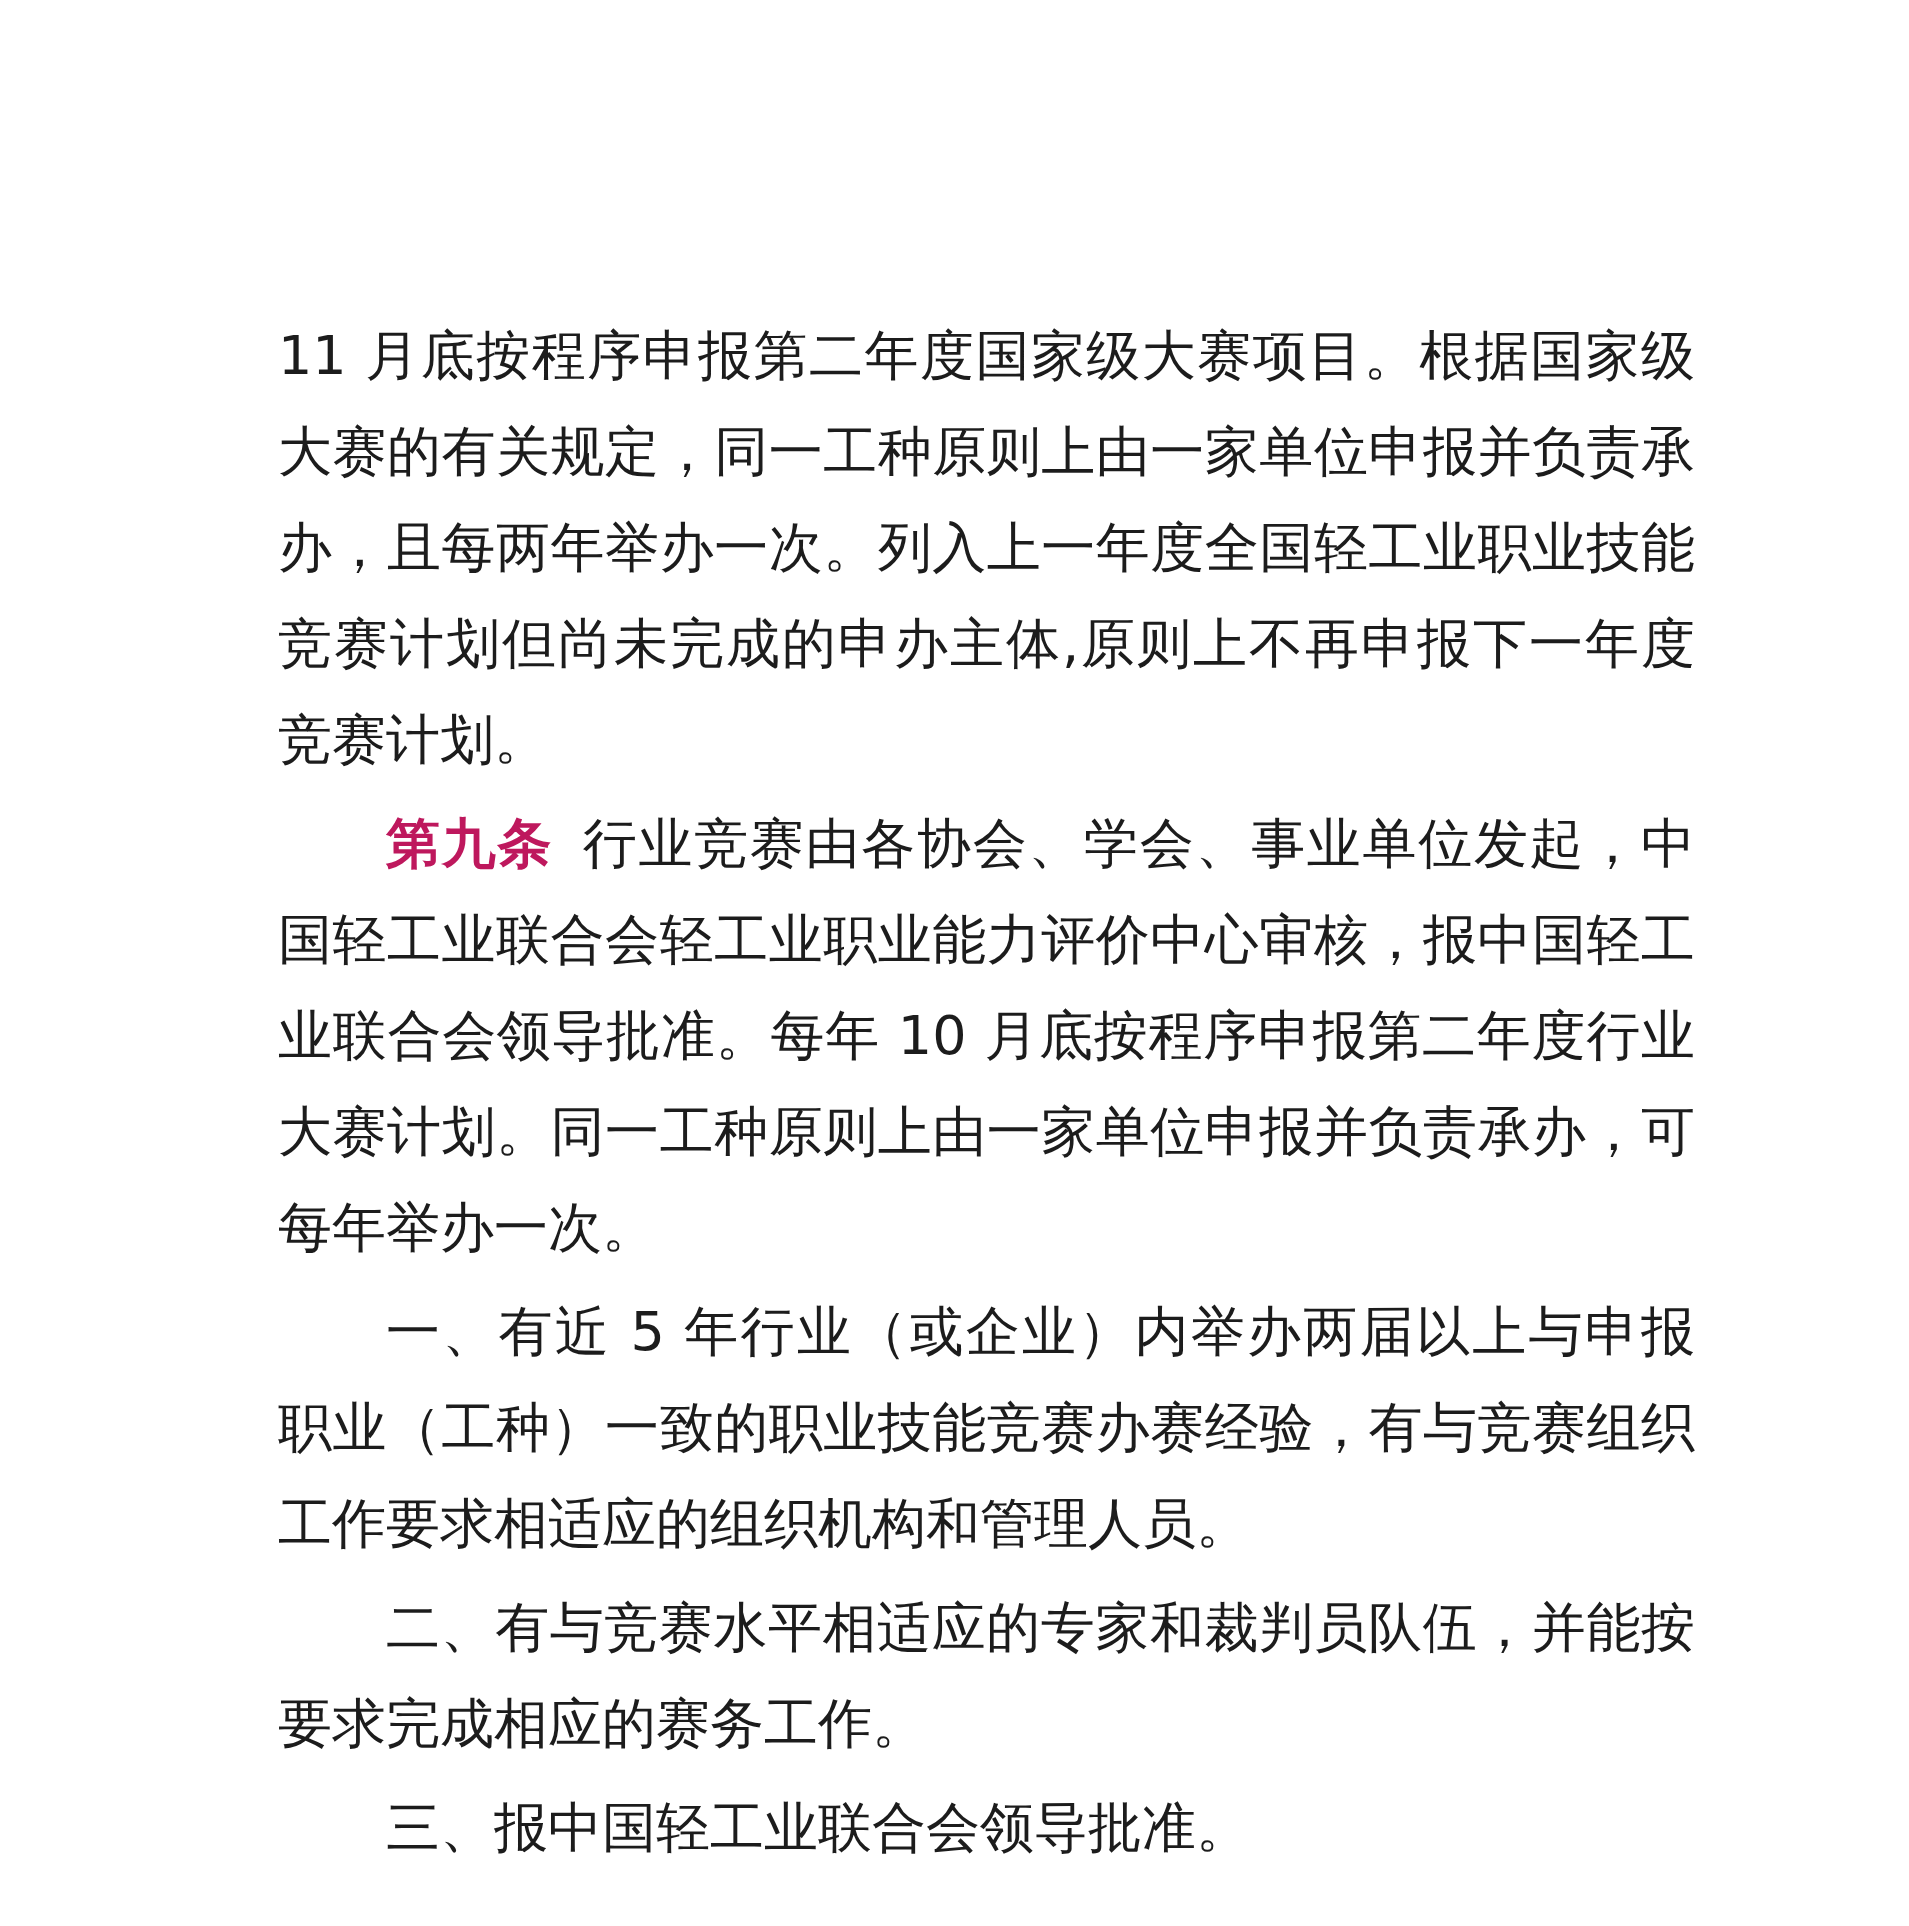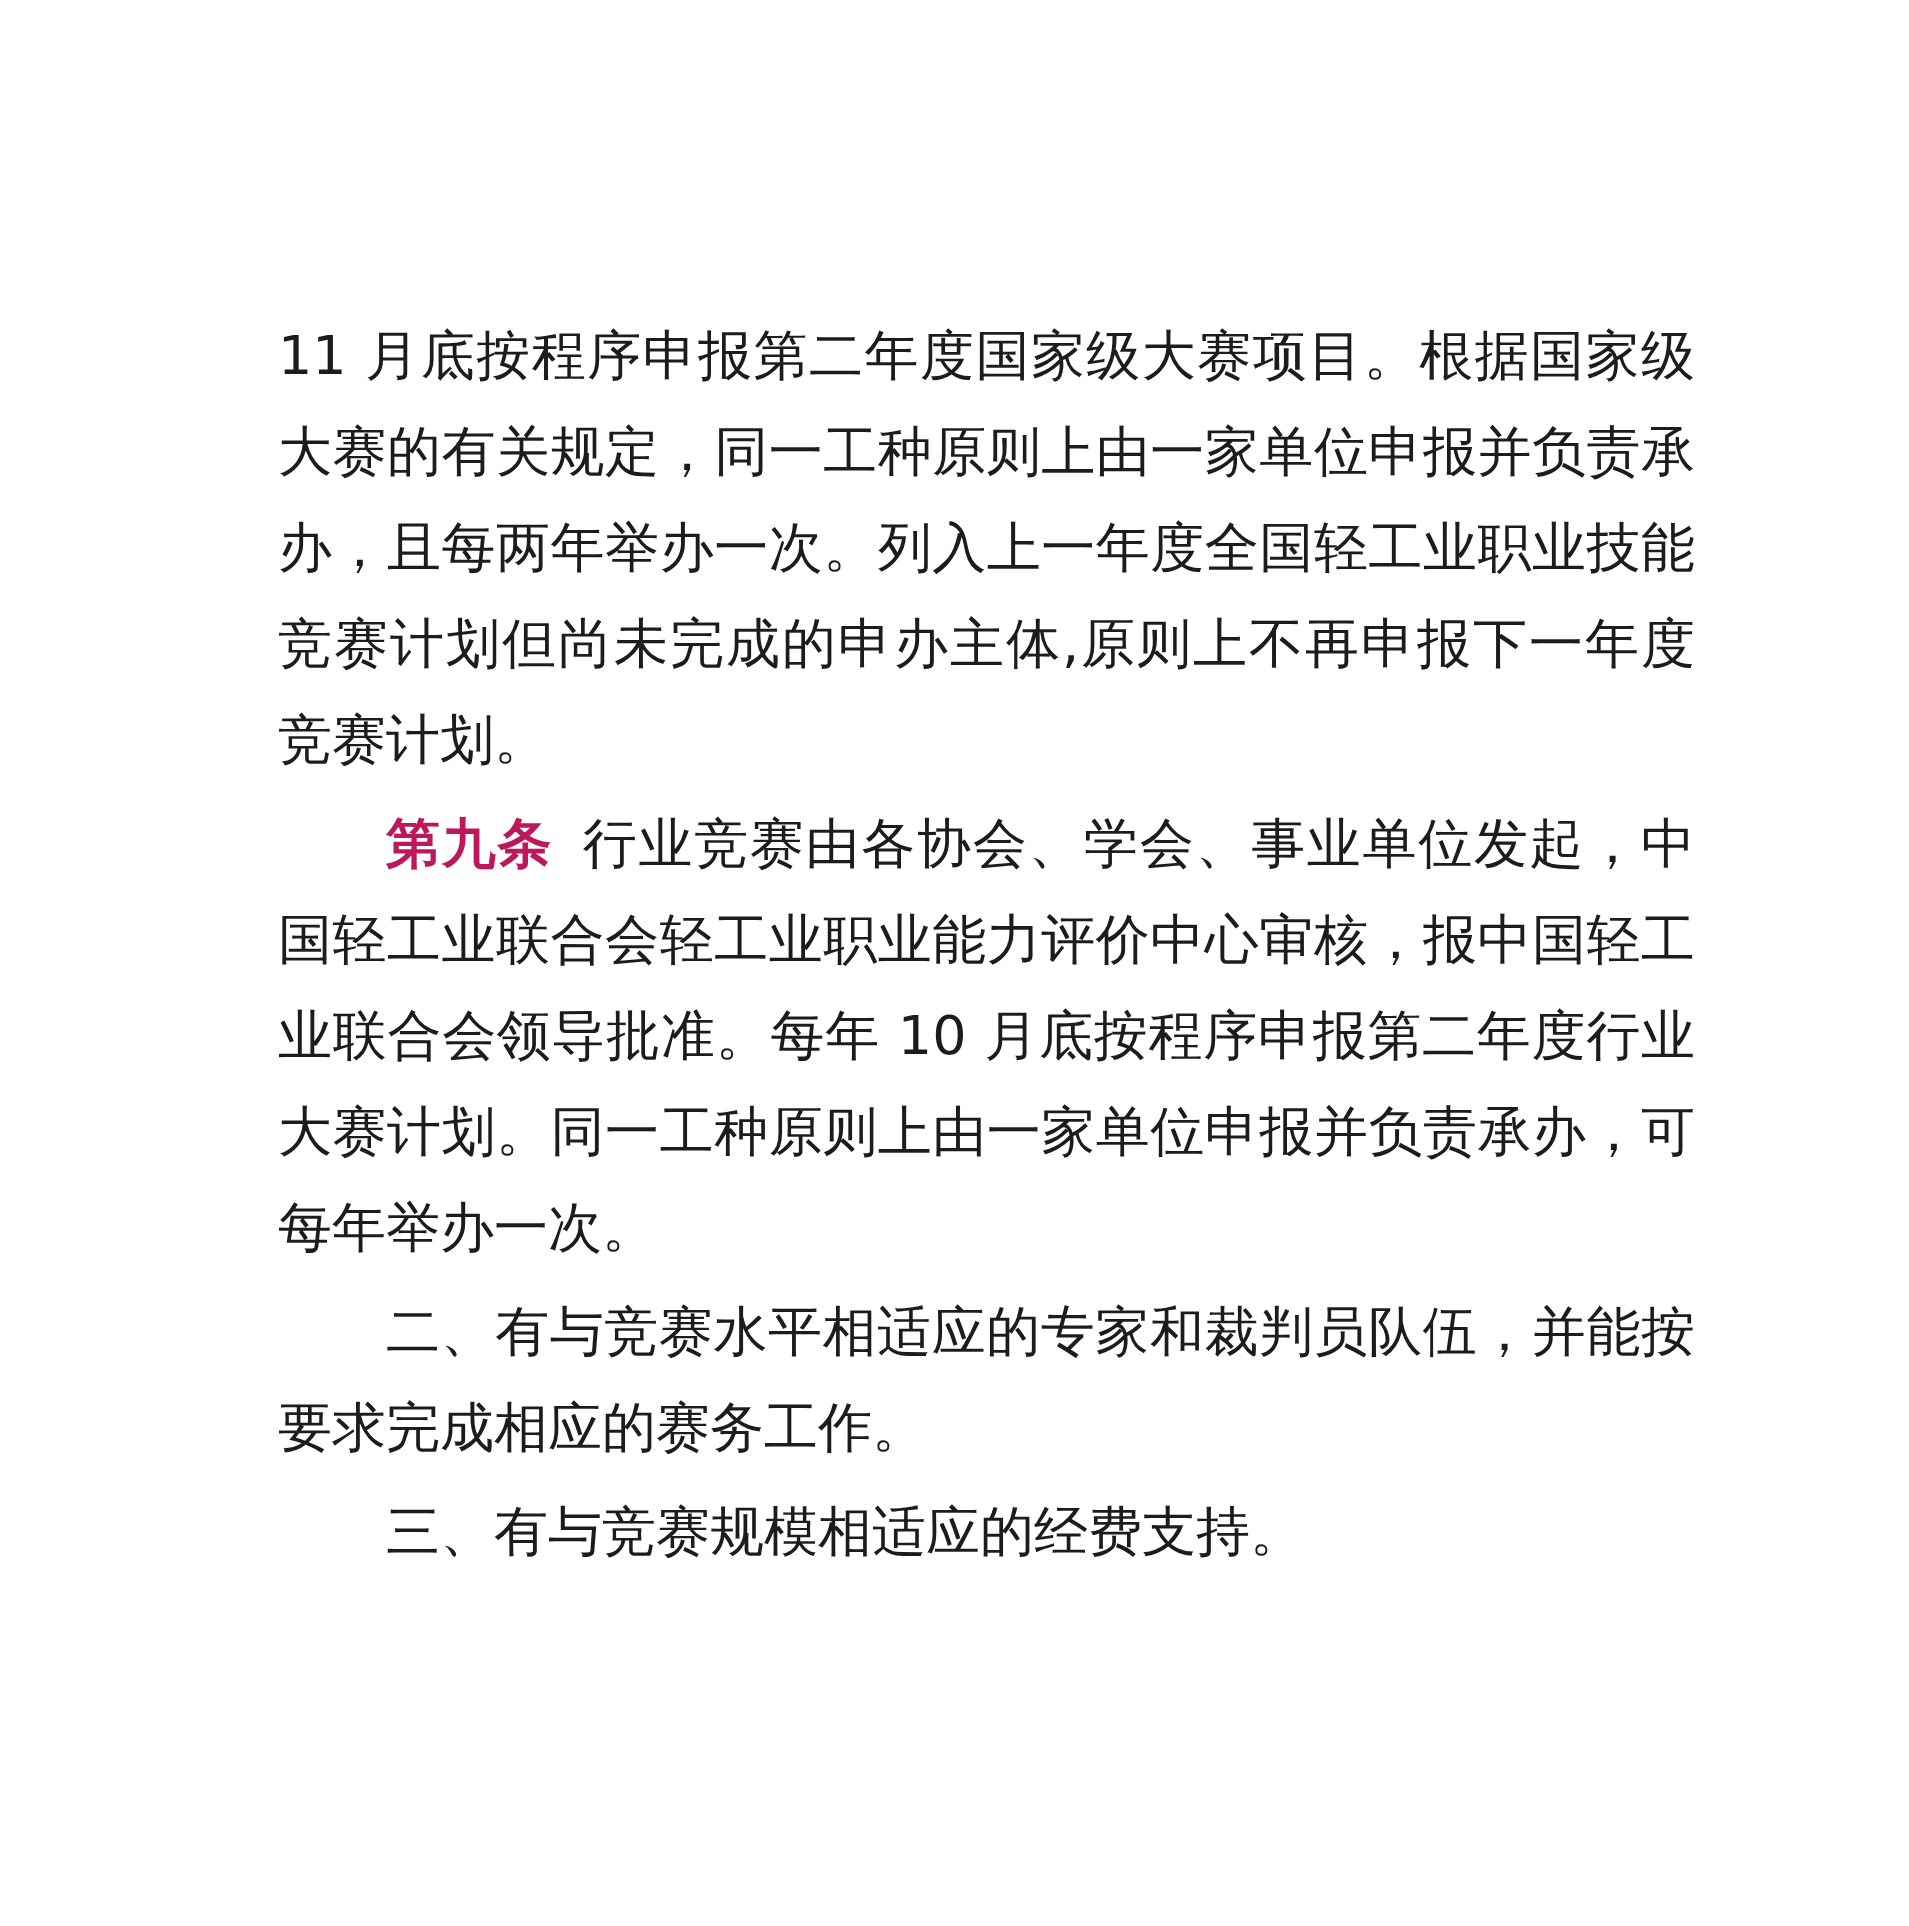--- a/index.html
+++ b/index.html
@@ -53,25 +53,28 @@
 
     <p class="para no-indent">
       <span>11 月底按程序申报第二年度国家级大赛项目。根据国家级大赛的有关规定，同一工种原则上由一家单位申报并负责承办，且每两年举办一次。列入上一年度全国轻工业职业技能竞赛计划但尚未完成的申办主体,原则上不再申报下一年度竞赛计划。</span>
     </p>
 
     <p class="para">
       <b class="term">第九条</b><span>行业竞赛由各协会、学会、事业单位发起，中国轻工业联合会轻工业职业能力评价中心审核，报中国轻工业联合会领导批准。每年 10 月底按程序申报第二年度行业大赛计划。同一工种原则上由一家单位申报并负责承办，可每年举办一次。</span>
     </p>
 
 
+    <p class="para">
+      <span>一、有近 5 年行业（或企业）内举办两届以上与申报职业（工种）一致的职业技能竞赛办赛经验，有与竞赛组织工作要求相适应的组织机构和管理人员。</span>
+    </p>
 
     <p class="para">
       <span>二、有与竞赛水平相适应的专家和裁判员队伍，并能按要求完成相应的赛务工作。</span>
     </p>
 
     <p class="para">
-      <span>三、有与竞赛规模相适应的经费支持。</span>
+      <span>三、报中国轻工业联合会领导批准。</span>
     </p>
 
   </div>
 
 </div>
 
 
 </body></html>

